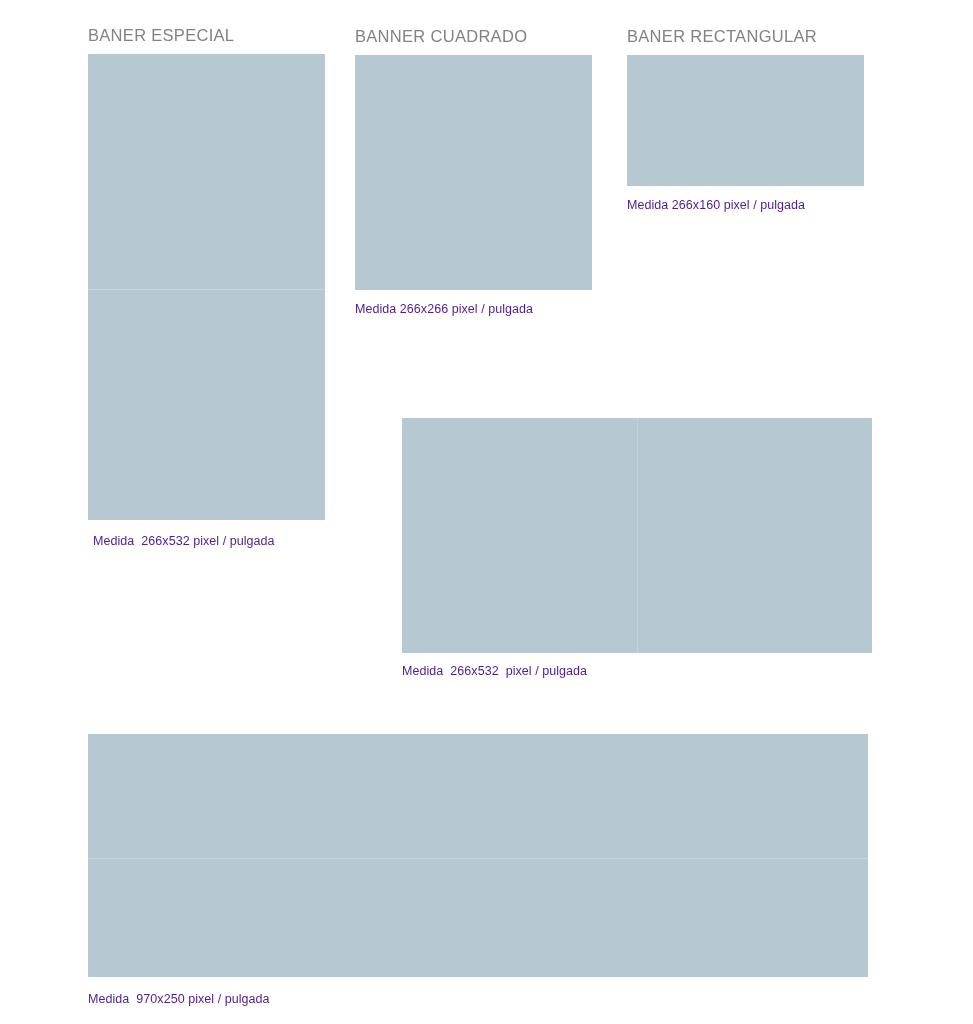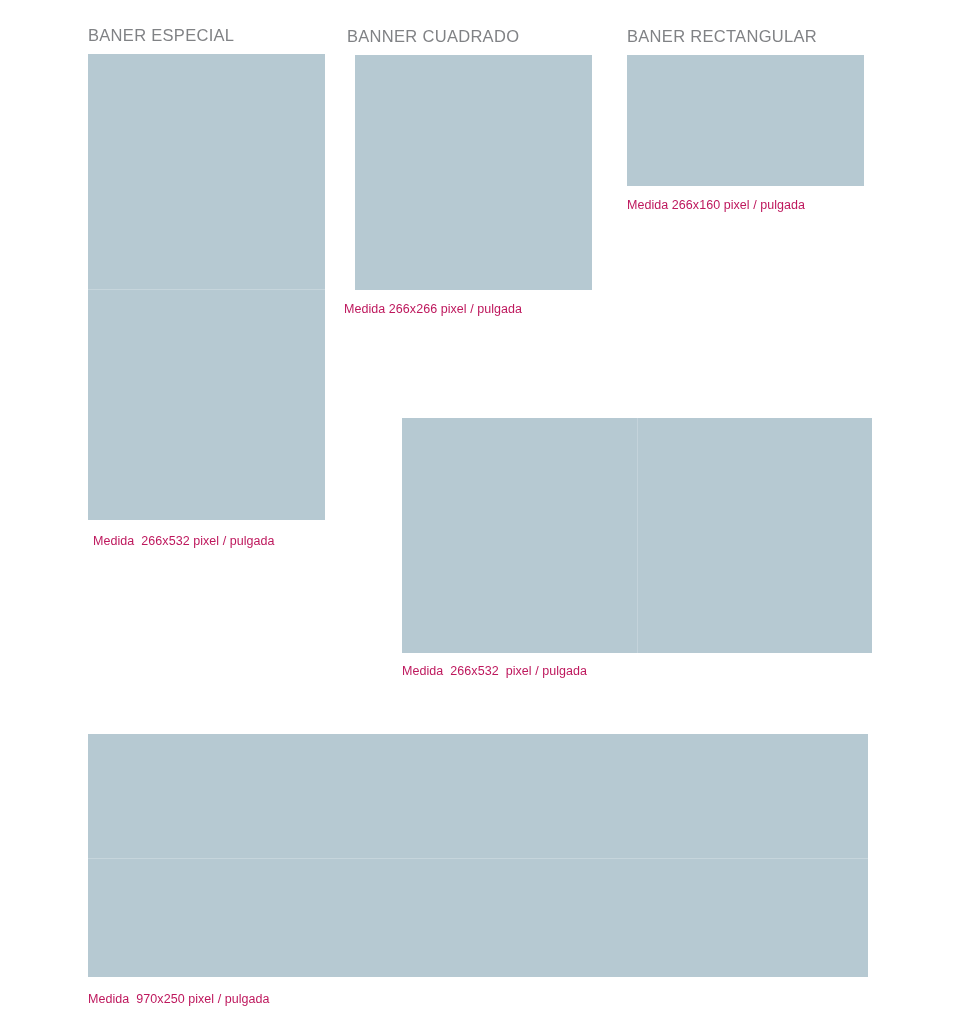--- a/index.html
+++ b/index.html
@@ -49,35 +49,35 @@
   }
   .placeholder .seam-v {
     position: absolute;
     top: 0;
     bottom: 0;
     width: 1px;
     background: rgba(255,255,255,0.20);
   }
   .caption {
     position: absolute;
-    color: #be185d;
+    color: #4c1d95;
     font-size: 12.5px;
     white-space: pre;
     letter-spacing: 0.05px;
   }
 
   
   #h-especial   { left: 88px;  top: 26px; }
   #ph-especial  { left: 88px;  top: 54px;  width: 237px; height: 466px; }
   #cap-especial { left: 93px;  top: 534px; }
 
   
-  #h-cuadrado   { left: 347px; top: 27px; }
+  #h-cuadrado   { left: 355px; top: 27px; }
   #ph-cuadrado  { left: 355px; top: 55px;  width: 237px; height: 235px; }
-  #cap-cuadrado { left: 344px; top: 302px; text-align: right; }
+  #cap-cuadrado { left: 355px; top: 302px; text-align: right; }
 
   
   #h-rect       { left: 627px; top: 27px; }
   #ph-rect      { left: 627px; top: 55px;  width: 237px; height: 131px; }
   #cap-rect     { left: 627px; top: 198px; }
 
   
   #h-entre      { left: 402px; top: 390px; }
   #ph-entre     { left: 402px; top: 418px; width: 470px; height: 235px; }
   #cap-entre    { left: 402px; top: 664px; }

